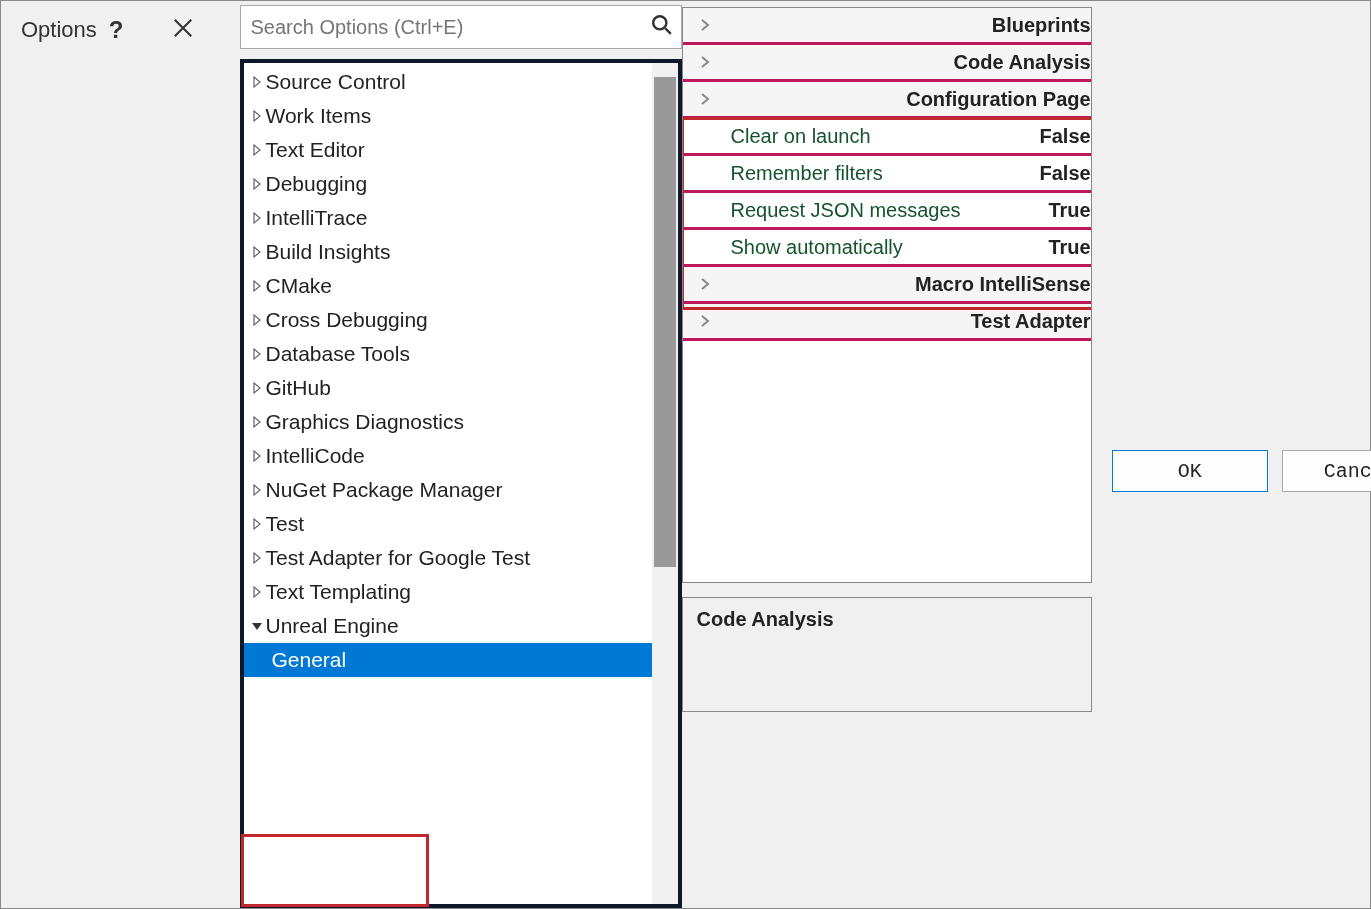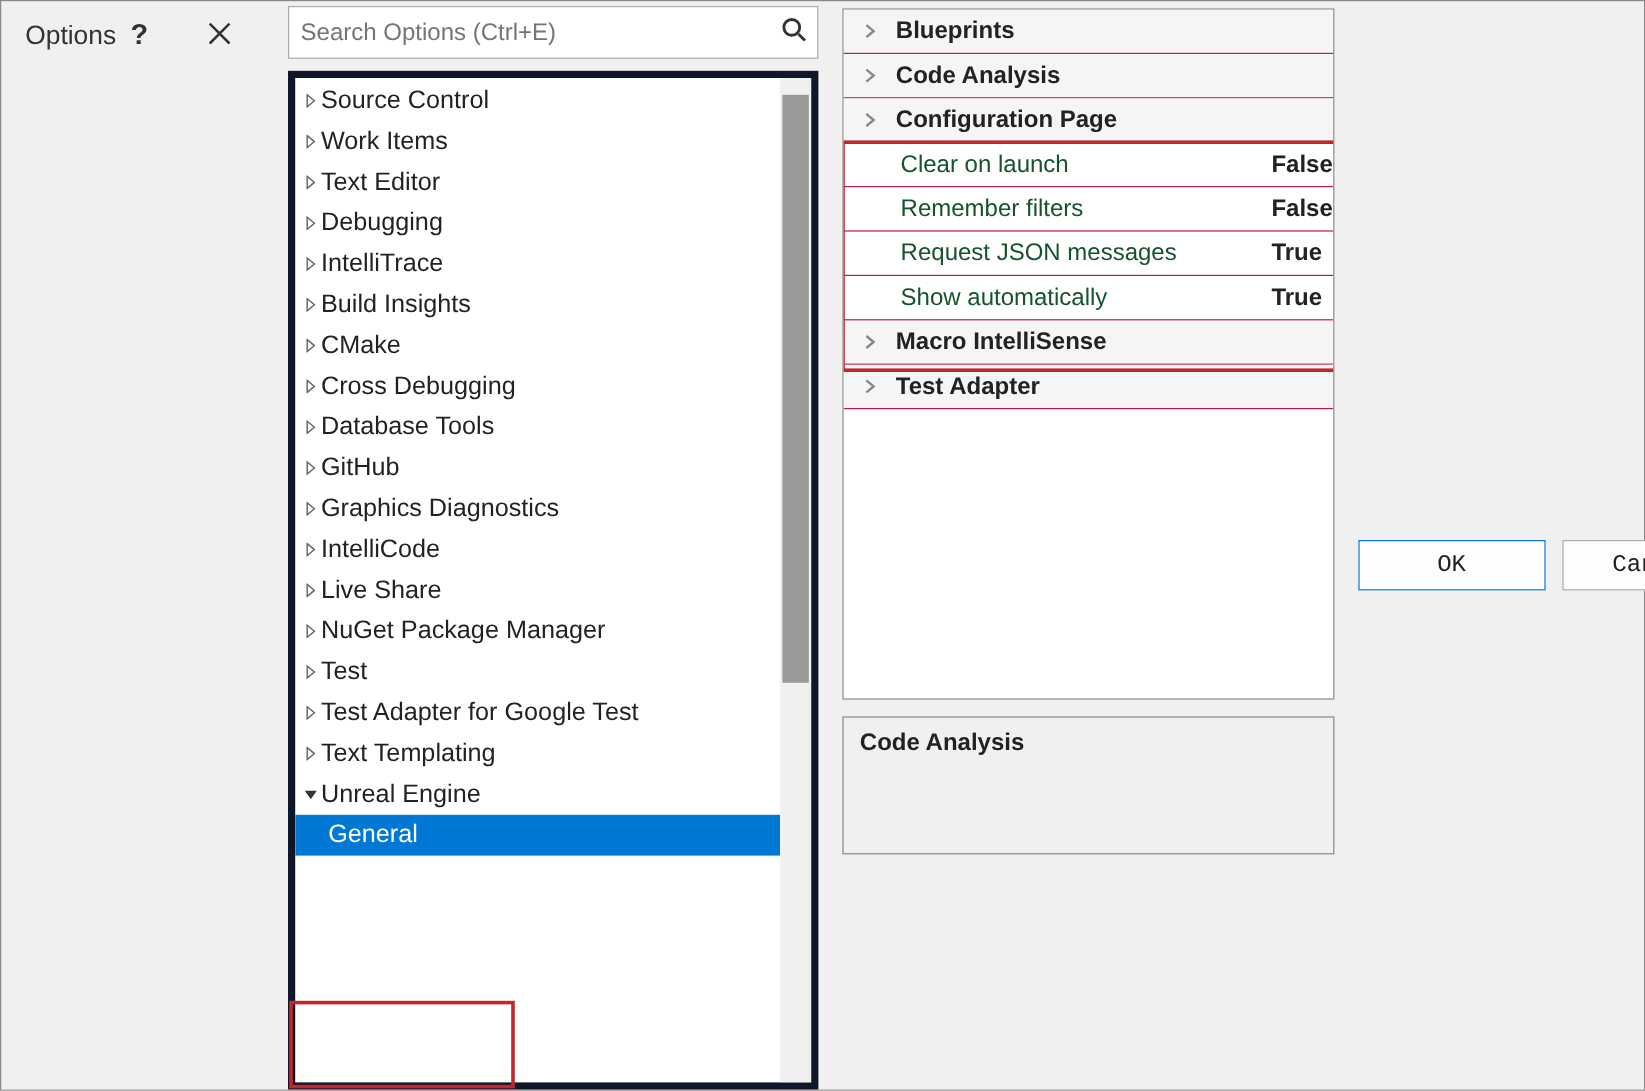--- a/index.html
+++ b/index.html
@@ -52,21 +52,20 @@
       padding: 0 8px;
     }
     .titlebar-close svg {
       width: 22px;
       height: 22px;
     }
     .content {
       display: flex;
       flex: 1;
       padding: 4px 20px 0 20px;
-      gap: 20px;
       min-height: 0;
     }
     .left-panel {
       width: 442px;
       display: flex;
       flex-direction: column;
     }
     .search-box {
       border: 1px solid #aaa;
       background: #fff;
@@ -82,21 +81,21 @@
       outline: none;
       font-size: 20px;
       color: #666;
       font-family: inherit;
     }
     .search-icon svg {
       width: 22px;
       height: 22px;
     }
     .tree-container {
-      border: 6px solid #0f172a;
+      border: 4px solid #0f172a;
       background: #fff;
       flex: 1;
       display: flex;
       overflow: hidden;
     }
     .tree {
       flex: 1;
       overflow-y: auto;
       padding: 2px 0;
     }
@@ -152,21 +151,22 @@
     .property-grid {
       border: 1px solid #888;
       background: #fff;
       height: 576px;
       overflow: hidden;
     }
     .prop-row {
       display: flex;
       align-items: center;
       height: 37px;
-      border-bottom: 1px solid #be185d;
+      border-bottom: 3px solid #be185d;
+      justify-content: space-between;
     }
     .prop-category {
       background: #f5f5f5;
       font-weight: bold;
       font-size: 20px;
       color: #222;
     }
     .prop-expander {
       width: 44px;
       display: flex;
@@ -377,28 +377,20 @@
                 </span>
               <span>Graphics Diagnostics</span>
             </div>
             <div class="tree-item">
               <span class="tree-arrow">
                   <svg viewBox="0 0 10 12">
                     <path d="M2 1 L8 6 L2 11 Z" fill="none" stroke="#666" stroke-width="1.2"></path>
                   </svg>
                 </span>
               <span>IntelliCode</span>
-            </div>
-            <div class="tree-item">
-              <span class="tree-arrow">
-                  <svg viewBox="0 0 10 12">
-                    <path d="M2 1 L8 6 L2 11 Z" fill="none" stroke="#666" stroke-width="1.2"></path>
-                  </svg>
-                </span>
-              <span>Live Share</span>
             </div>
             <div class="tree-item">
               <span class="tree-arrow">
                   <svg viewBox="0 0 10 12">
                     <path d="M2 1 L8 6 L2 11 Z" fill="none" stroke="#666" stroke-width="1.2"></path>
                   </svg>
                 </span>
               <span>NuGet Package Manager</span>
             </div>
             <div class="tree-item">

